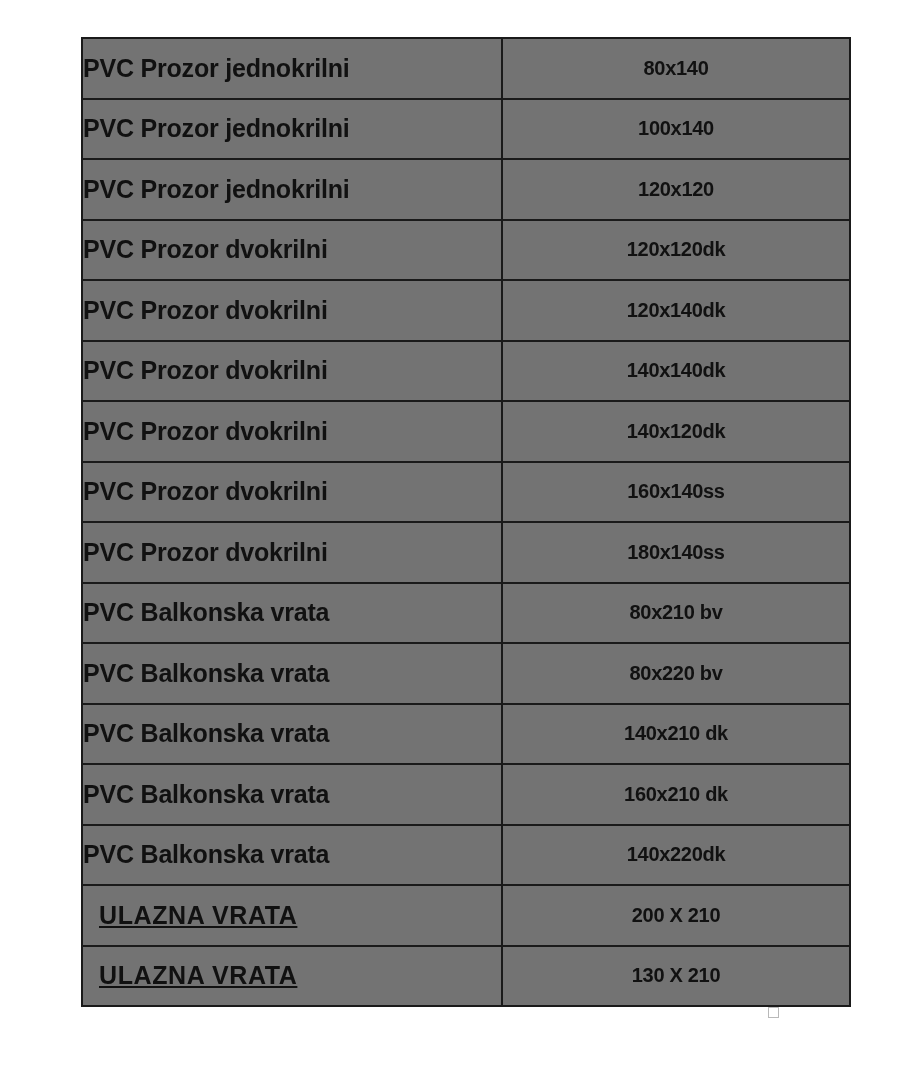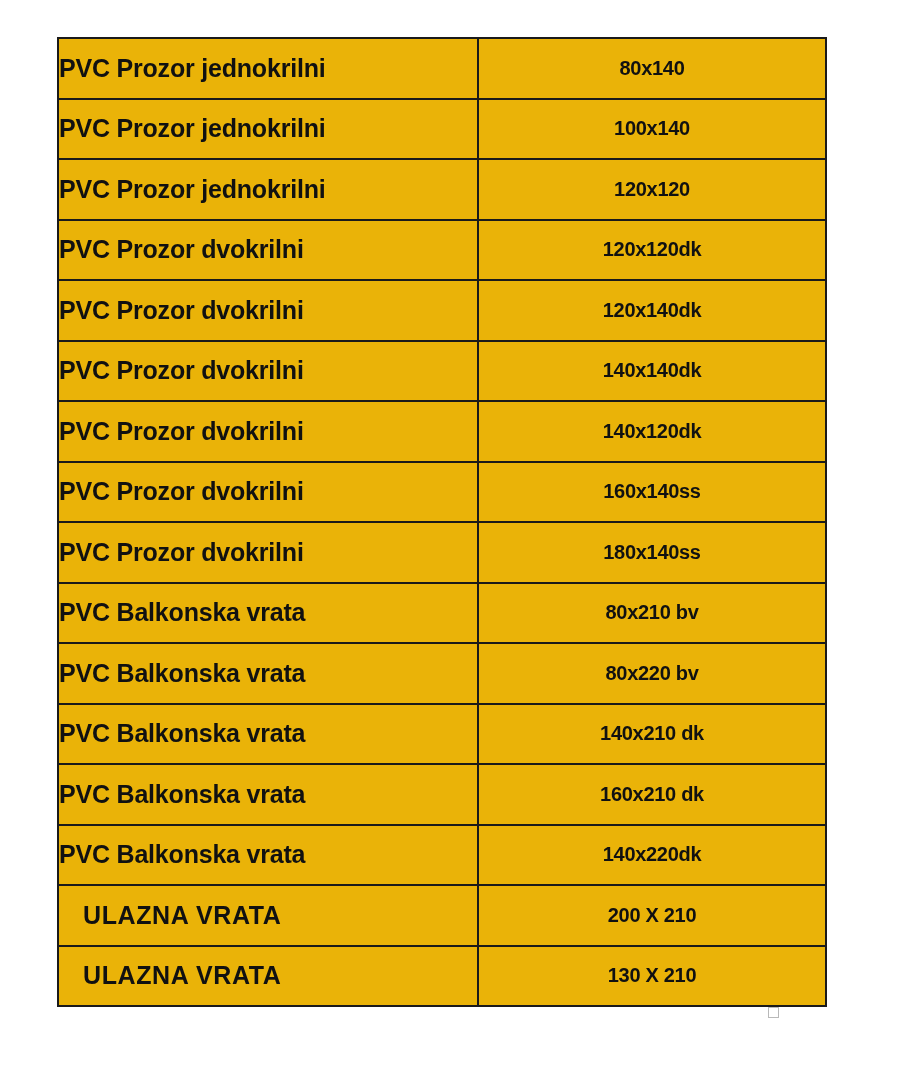--- a/index.html
+++ b/index.html
@@ -25,41 +25,43 @@
   .table-wrap {
     position: absolute;
     left: 57px;
     top: 37px;
     width: 712px;
   }
   table.product-table {
     border-collapse: collapse;
     width: 712px;
     table-layout: fixed;
-    background: #eab308;
+    background: #737373;
+    margin-left: 24px;
   }
   table.product-table td {
     border: 2px solid #1a1a1a;
     padding: 0;
     vertical-align: middle;
     height: 60.5px;
     box-sizing: border-box;
   }
   td.col-name {
     width: 420px;
     padding-left: 18px;
     font-size: 25px;
     font-weight: bold;
     color: #111111;
     letter-spacing: -0.2px;
     white-space: nowrap;
   }
   td.col-name.centered {
-    padding-left: 24px;
+    padding-left: 16px;
     letter-spacing: 0.6px;
+    text-decoration: underline;
   }
   td.col-size {
     width: 348px;
     text-align: center;
     font-size: 20px;
     font-weight: bold;
     color: #111111;
     letter-spacing: -0.3px;
   }
   

